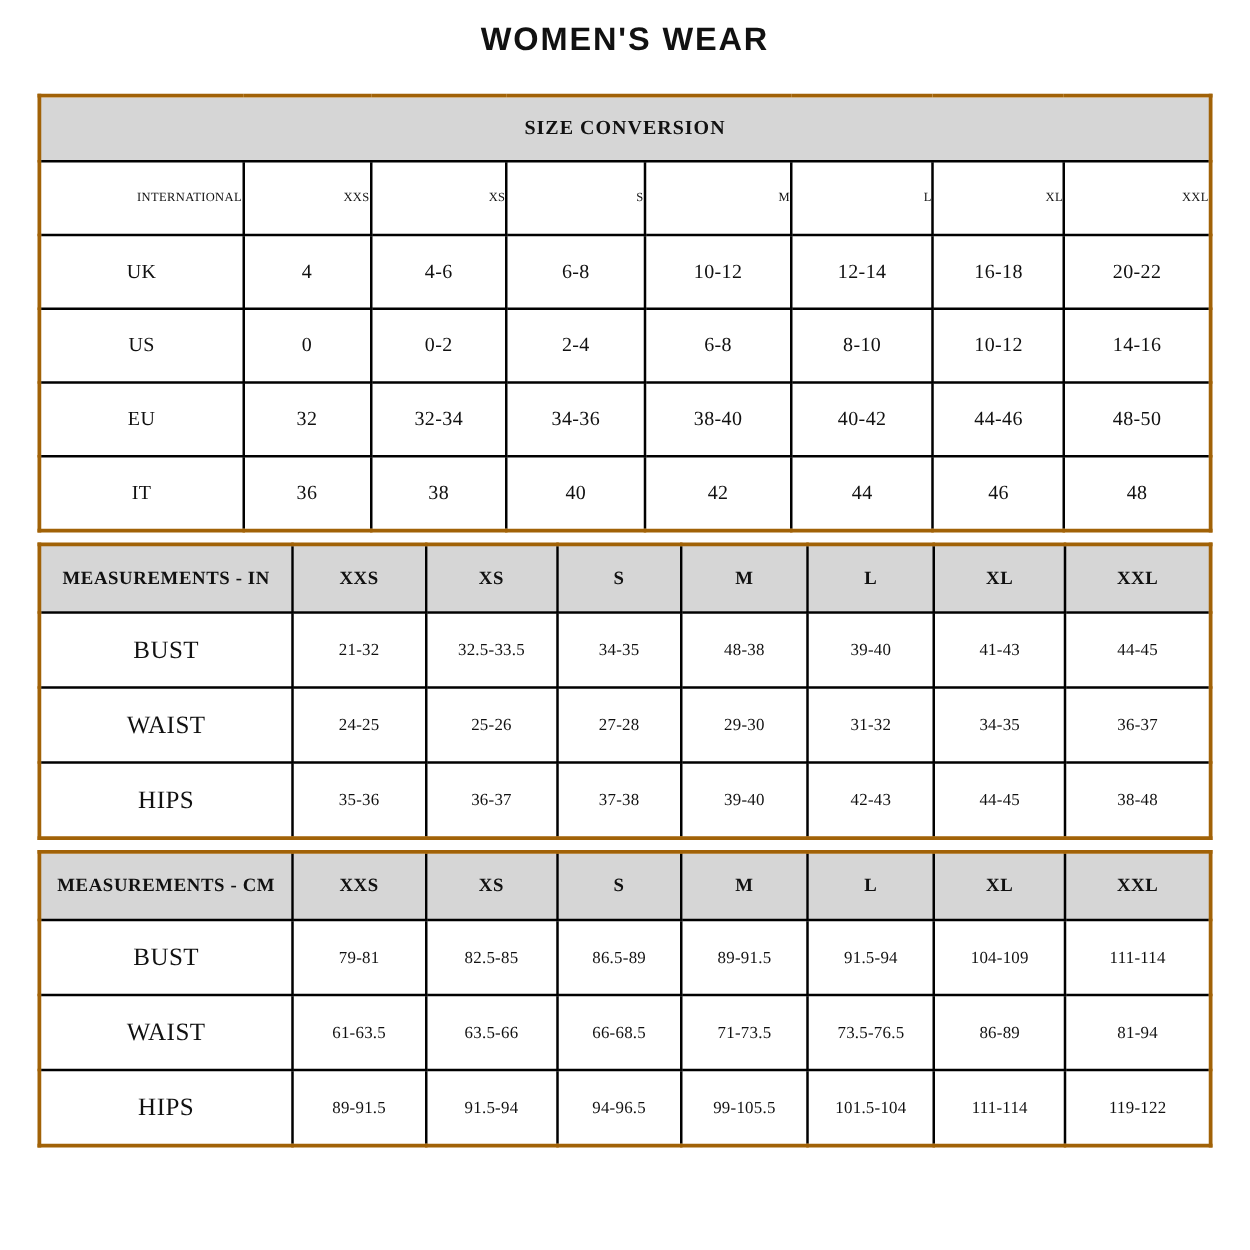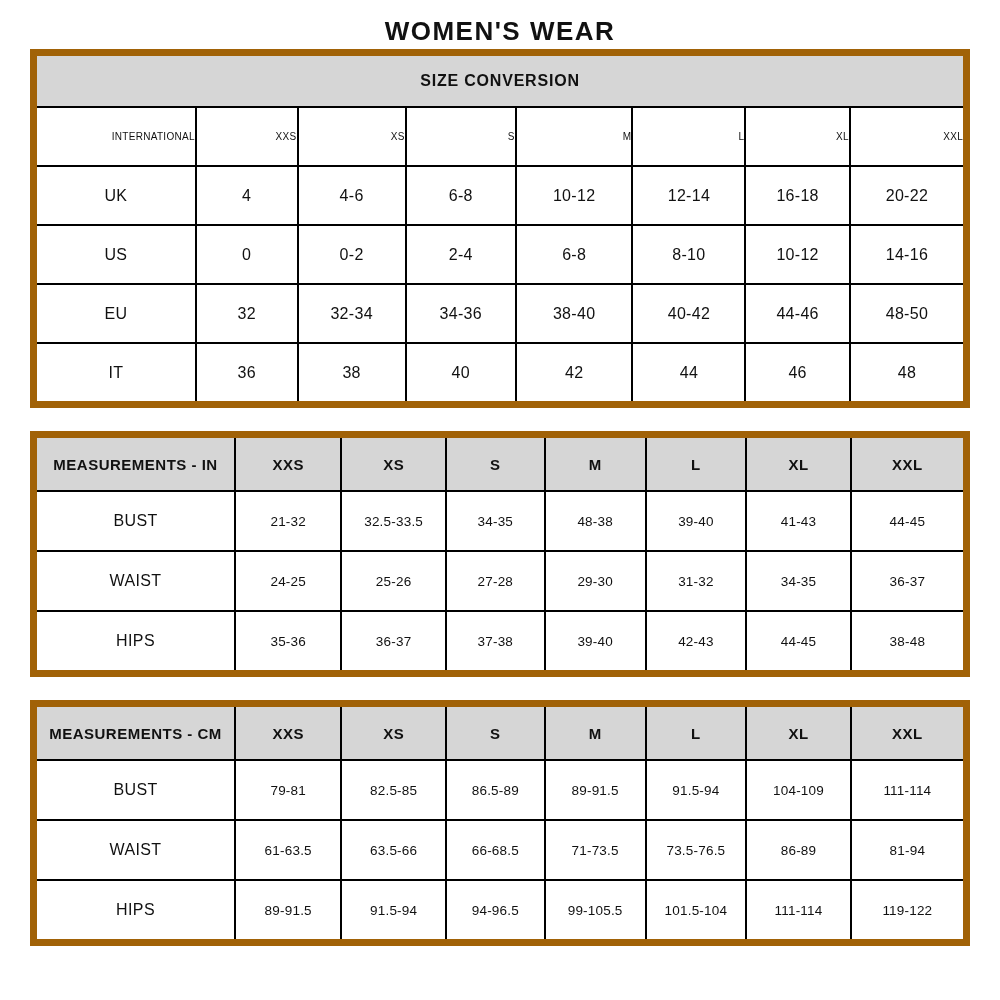--- a/index.html
+++ b/index.html
@@ -4,47 +4,48 @@
 <style>
   html, body { margin: 0; padding: 0; background: #ffffff; }
   .page {
     width: 1000px; height: 1000px; box-sizing: border-box;
     padding: 10px 30px 12px 30px;
     font-family: "Liberation Sans", sans-serif;
     color: #111111;
   }
   .title {
     text-align: center; font-size: 26px; font-weight: bold;
-    letter-spacing: 1.5px; padding: 6px 0 2px 0; color: #111111;
+    letter-spacing: 1.5px; padding: 6px 0 28px 0; color: #111111;
   }
   table {
     width: 100%; border-collapse: collapse; table-layout: fixed;
-    border: 7px solid #a16207;
-  }
-  table + table { margin-top: 23px; }
+    border: 3px solid #a16207;
+    font-family: Liberation Serif, serif;
+  }
+  table + table { margin-top: 8px; }
   td, th {
     border: 2px solid #000000; text-align: center; vertical-align: middle;
     padding: 0; overflow: hidden;
   }
   
   .band {
     background: #d6d6d6; font-weight: bold; font-size: 16px;
     letter-spacing: 0.8px; height: 50px;
   }
   .gray-head td {
     background: #d6d6d6; font-weight: bold; font-size: 15px;
     letter-spacing: 0.5px; height: 52px;
   }
   .gray-head td.rowlabel { font-size: 15px; font-weight: bold; }
   
   .conv .colhead td { height: 57px; font-size: 10px; font-weight: normal; letter-spacing: 0.3px; text-align: right; }
   .conv tbody td { height: 57px; font-size: 16px; font-weight: normal; letter-spacing: 0.3px; }
   
   .meas tbody td { height: 58px; font-size: 13.5px; letter-spacing: 0.2px; }
-  .meas tbody td.rowlabel { font-size: 16px; letter-spacing: 0.4px; }
+  .meas tbody td.rowlabel { font-size: 20px; letter-spacing: 0.4px; }
 </style>
 </head>
 <body>
 
 <div class="page">
 
   <div class="title">WOMEN'S WEAR</div>
 
   <table class="conv">
     <colgroup>

